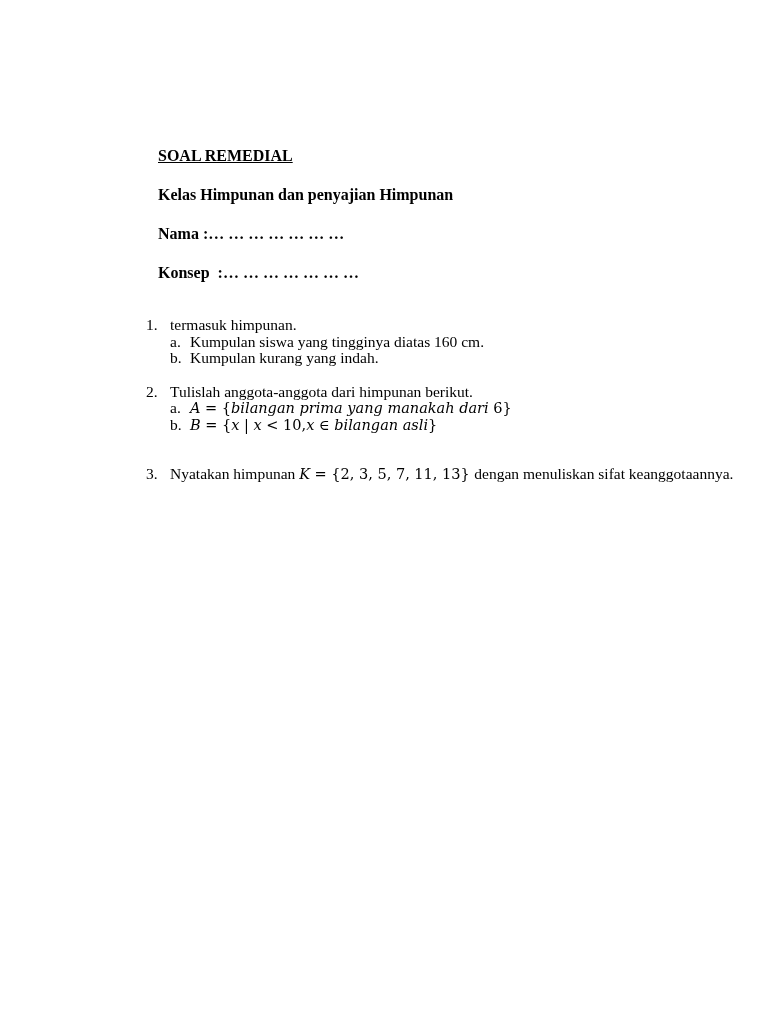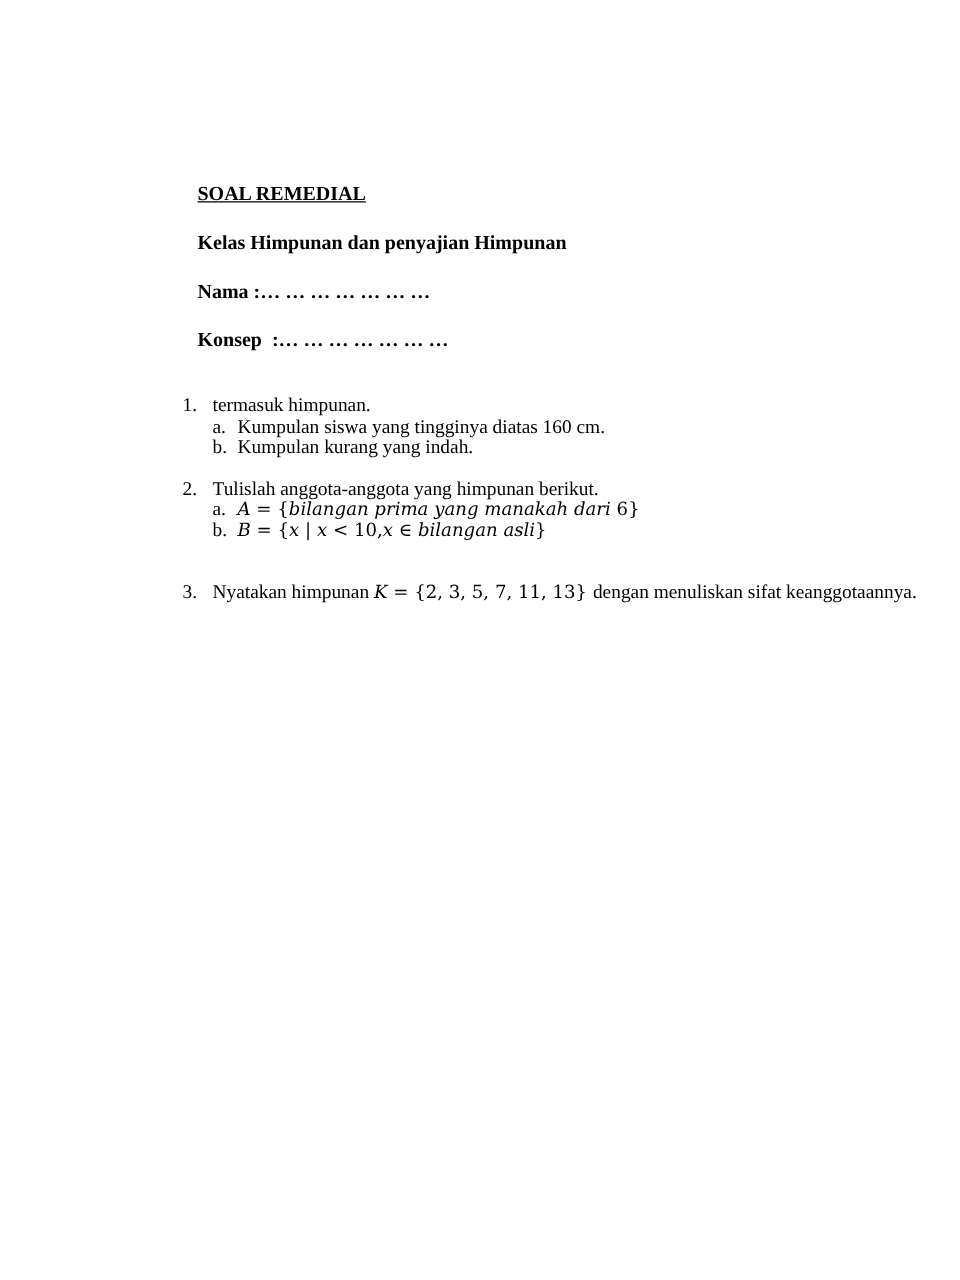--- a/index.html
+++ b/index.html
@@ -92,21 +92,21 @@
           <div class="sub">
             <span class="sub-label">b.</span>
             <span>Kumpulan kurang yang indah.</span>
           </div>
         </div>
       </div>
 
       <div class="q q2-gap">
         <span class="q-num">2.</span>
         <div class="q-body">
-          <div>Tulislah anggota-anggota yang himpunan berikut.</div>
+          <div>Tulislah anggota-anggota dari himpunan berikut.</div>
           <div class="sub">
             <span class="sub-label">a.</span>
             <span class="nowrap"><span class="math mi">A</span><span class="math"> = {</span><span class="math mi">bilangan prima yang manakah dari </span><span class="math">6</span><span class="math">}</span></span>
           </div>
           <div class="sub">
             <span class="sub-label">b.</span>
             <span class="nowrap"><span class="math mi">B</span><span class="math"> = {</span><span class="math mi">x</span><span class="math"> | </span><span class="math mi">x</span><span class="math"> &lt; </span><span class="math">10,</span><span class="math mi">x</span><span class="math"> ∈ </span><span class="math mi">bilangan asli</span><span class="math">}</span></span>
           </div>
         </div>
       </div>

